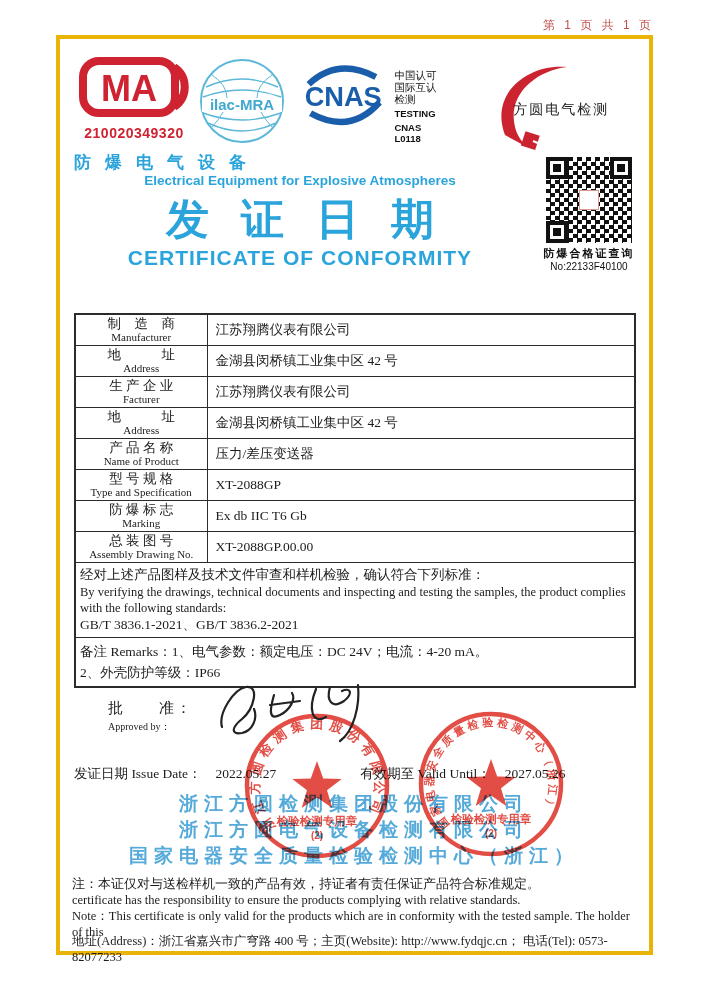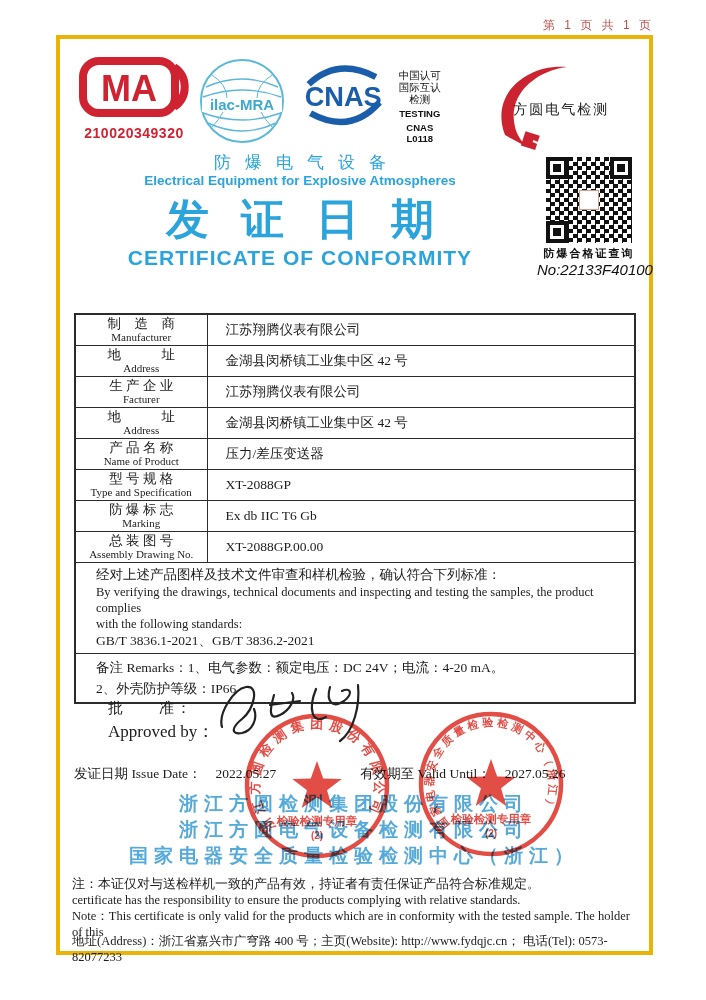--- a/index.html
+++ b/index.html
@@ -2,83 +2,83 @@
 <html><head>
 <meta charset="utf-8">
 <style>
   * { margin:0; padding:0; box-sizing:border-box; }
   html,body { width:706px; height:1000px; }
   body {
     position:relative; width:706px; height:1000px; background:#ffffff;
     font-family:"Liberation Serif","DejaVu Serif",serif; color:#1c1c1c;
     overflow:hidden;
   }
-  .sans { font-family:"Liberation Sans","DejaVu Sans",sans-serif;text-align:center; }
+  .sans { font-family:"Liberation Sans","DejaVu Sans",sans-serif; }
 
   .page-no { position:absolute; top:17px; right:52px; color:#c0504d; font-size:12px; letter-spacing:3px; }
 
   .frame { position:absolute; left:56px; top:35px; width:597px; height:920px;
            border:4px solid #eab308; }
 
   
   .logo-row { position:absolute; left:18px; top:18px; width:552px; height:96px; display:flex; align-items:flex-start; }
   .cma-block { width:122px; text-align:center; }
   .cma-num { color:#cf2332; font-weight:bold; font-size:14px; letter-spacing:.5px; margin-top:2px; }
   .ilac-block { width:92px; margin-left:8px; }
   .cnas-block { display:flex; margin-left:10px; }
   .cnas-txt { margin-left:4px; font-size:10.5px; line-height:12px; color:#111; padding-top:12px; }
   .cnas-txt .en { font-weight:bold; font-size:9.5px; line-height:11px; margin-top:3px; }
   .fy-block { margin-left:26px; position:relative; width:170px; height:96px; }
   .fy-label { position:absolute; left:42px; top:44px; font-size:14px; color:#222; letter-spacing:2px; }
 
   
-  .sub-cn { position:absolute; top:112px; left:0; width:480px; text-align:center;
-            color:#2ba4dc; font-weight:normal; font-size:17px; letter-spacing:14px; padding-left:14px; }
+  .sub-cn { position:absolute; top:112px; left:0; width:480px; 
+            color:#2ba4dc; font-weight:bold; font-size:17px; letter-spacing:14px; padding-left:14px; }
   .sub-en { position:absolute; top:134px; left:0; width:480px; text-align:center;
             color:#2ba4dc; font-weight:bold; font-size:13.5px; }
   .title-cn { position:absolute; top:152px; left:0; width:480px; text-align:center;
             color:#2ba4dc; font-weight:bold; font-size:43px; letter-spacing:32px; padding-left:32px; }
   .title-en { position:absolute; top:207px; left:0; width:480px; text-align:center;
             color:#2ba4dc; font-weight:600; font-size:21px; letter-spacing:1px; }
 
   
   .qr-block { position:absolute; top:118px; right:8px; width:104px; text-align:center; }
   .qr { position:relative; width:86px; height:86px; margin:0 auto;
         background:repeating-conic-gradient(#111 0% 25%, #fff 0% 50%); background-size:9px 9px; }
   .finder { position:absolute; width:22px; height:22px; border:4px solid #111; background:#fff; }
   .finder::after { content:""; position:absolute; left:3px; top:3px; width:8px; height:8px; background:#111; }
   .f-tl { left:0; top:0; } .f-tr { right:0; top:0; } .f-bl { left:0; bottom:0; }
   .qr-center { position:absolute; left:33px; top:33px; width:20px; height:20px; background:#fff; border:1px solid #d98; }
   .qr-cap { font-size:11px; font-weight:bold; letter-spacing:2px; margin-top:3px; color:#111; }
-  .qr-no { font-size:15px; color:#111;font-style:italic; }
+  .qr-no { font-size:10px; color:#111; }
 
   
   .cert-row { position:absolute; top:246px; left:12px; width:568px; display:flex; font-size:13.5px; }
   .cert-row .pair { white-space:nowrap; }
   .cert-row .pair + .pair { margin-left:60px; }
   .cert-row .val { margin-left:10px; }
 
   
   table.main { position:absolute; left:14px; top:274px; width:562px; border-collapse:collapse; }
   table.main td { border:1px solid #2b2b2b; }
   table.main { border:2px solid #2b2b2b; }
   td.lab { width:132px; text-align:center; height:31px; padding:1px 2px; }
   td.lab .cn { font-size:13.5px; line-height:15px; }
   td.lab .en { font-size:11px; line-height:12px; }
-  td.val { padding:2px 18px; font-size:13.5px; }
-  td.wide { padding:3px 20px; }
+  td.val { padding:2px 8px; font-size:13.5px; }
+  td.wide { padding:3px 4px; }
   .std-cn { font-size:13.5px; line-height:18px; }
   .std-en { font-size:12.5px; line-height:16px; }
   .std-codes { font-size:13.5px; line-height:18px; }
   .rm-line { font-size:13.5px; line-height:21px; }
 
   
   .approve { position:absolute; left:48px; top:660px; }
   .approve .cn { font-size:15px; letter-spacing:2px; }
-  .approve .en { font-size:17px; margin-top:2px; }
+  .approve .en { font-size:10px; margin-top:2px; }
   .signature { position:absolute; left:148px; top:636px; z-index:6; }
 
   
   .date-row { position:absolute; top:726px; left:14px; width:566px; display:flex; font-size:13.5px; z-index:2; }
   .date-row .pair { white-space:nowrap; }
   .date-row .pair + .pair { margin-left:84px; }
   .date-row .val { margin-left:14px; }
 
   
   .companies { position:absolute; top:752px; left:0; width:588px; text-align:center; z-index:1; }

